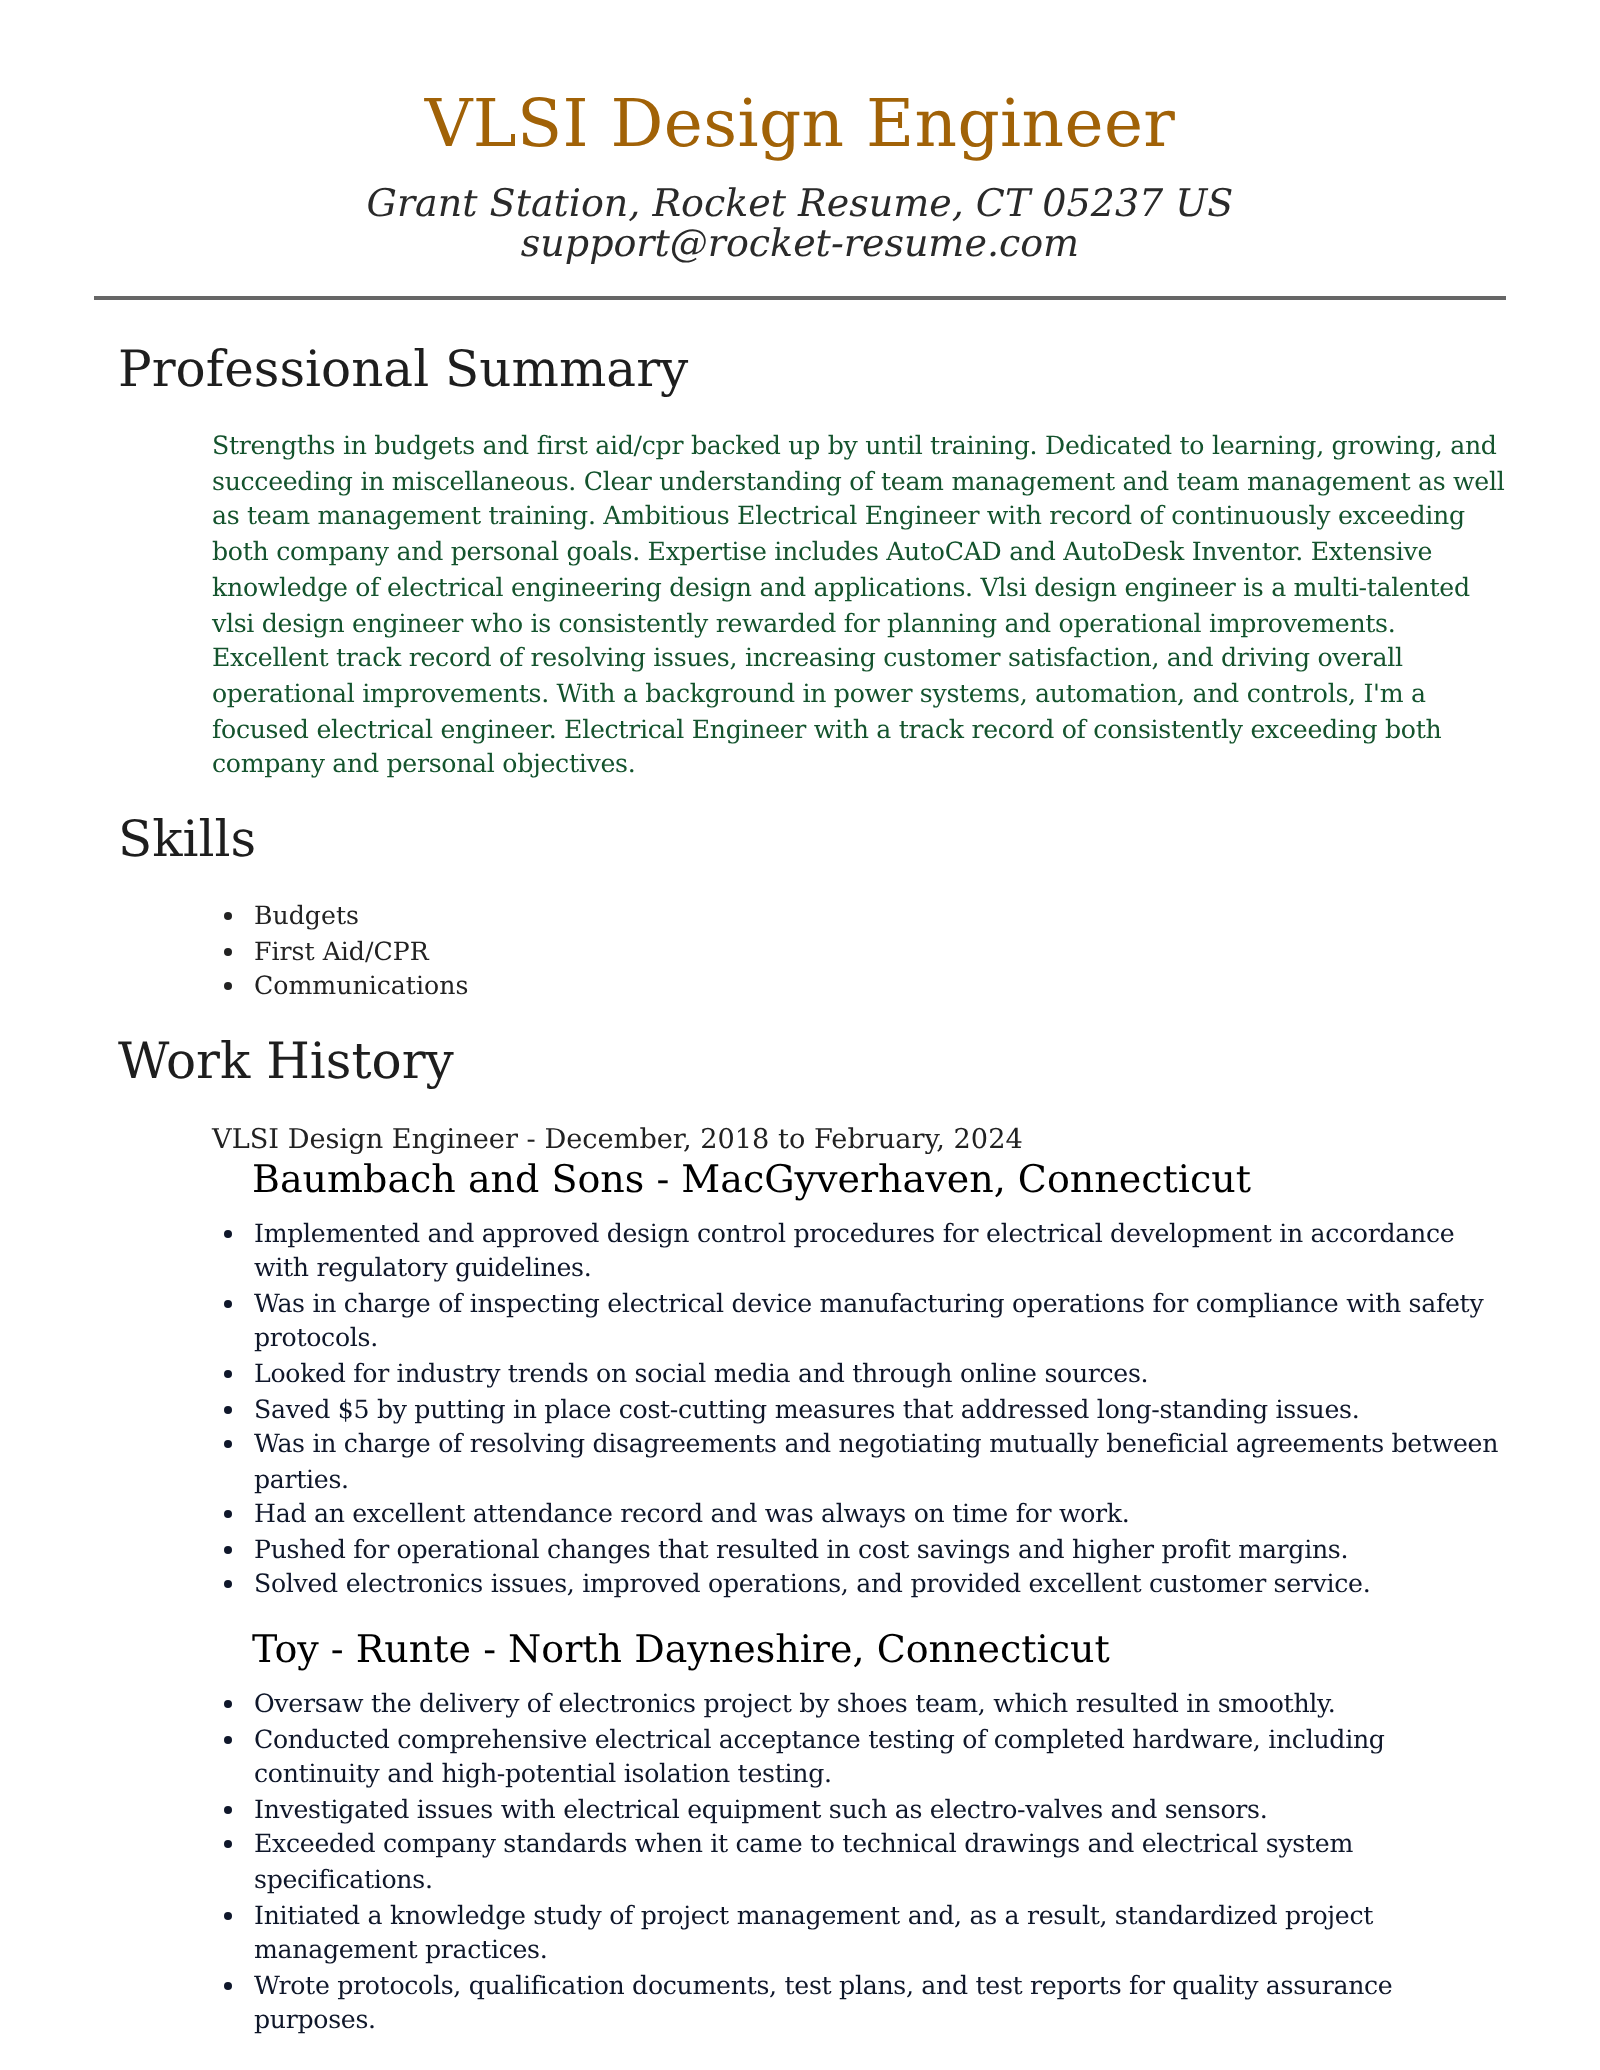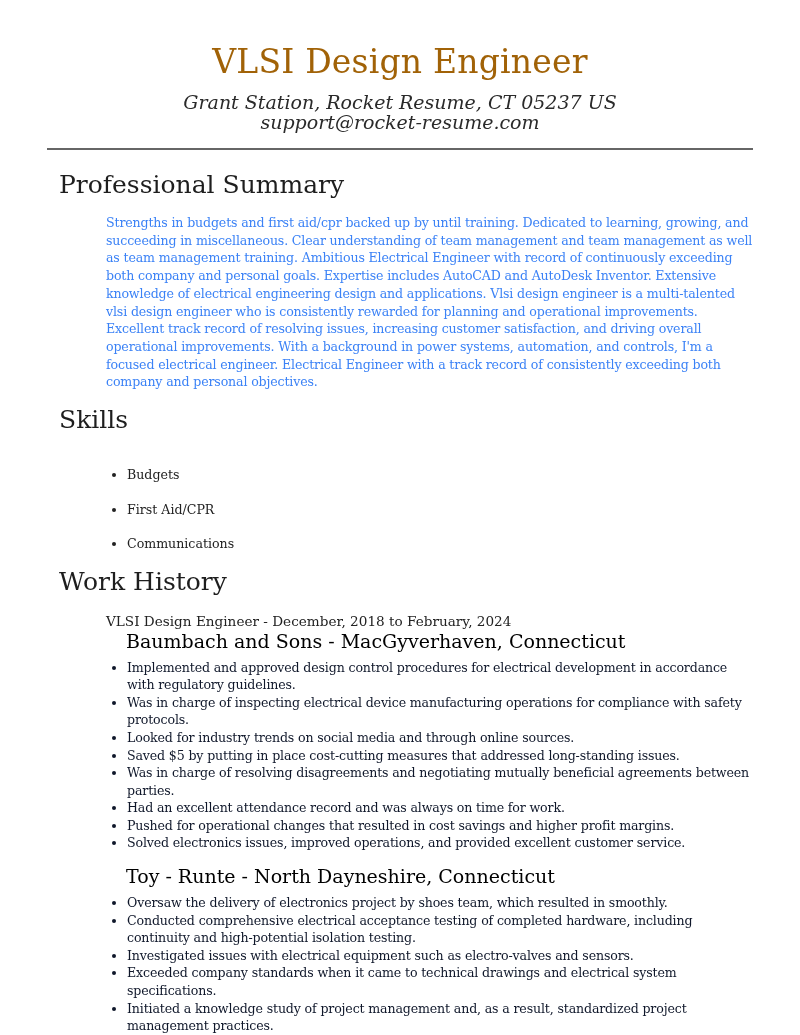--- a/index.html
+++ b/index.html
@@ -14,27 +14,27 @@
       font-size: 33px; font-weight: normal; margin: 0; line-height: 44px;
       color: #a16207; letter-spacing: 0.2px;
     }
     .contact { font-size: 19px; line-height: 19.5px; color: #2a2a2a; margin-top: 9px; font-style: italic; }
     .divider { border: none; border-top: 2px solid #666666; margin: 16px 0 0 0; height: 0; }
     .section-title {
       font-size: 25px; font-weight: normal; margin: 12px; line-height: 34px; color: #1e1e1e;
     }
     .sec-summary { margin-top: 18px; }
     .summary-text {
-      margin: 8px 0 0 59px; font-size: 12.6px; line-height: 17.7px; color: #3b82f6;
+      margin: 8px 0 0 59px; font-size: 12.6px; line-height: 17.7px; color: #14532d;
       letter-spacing: -0.15px;
     }
     .sec-skills { margin-top: 10px; }
     .skills { display: flex; margin: 9px 0 0 59px; }
     .skills ul { margin: 0; padding: 0 0 0 21px; width: 298px; font-size: 12.6px; line-height: 17.5px; }
-    .skills ul li { padding-left: 0; margin-top: 17px; }
+    .skills ul li { padding-left: 0; }
     .sec-work { margin-top: 11px; }
     .job { margin: 8px 0 0 59px; }
     .job-title { font-size: 13.6px; line-height: 20px; color: #222; }
     .job-company { font-size: 19px; line-height: 20px; color: #000000; margin-left: 20px; }
     .bullets { margin: 8px 0 0 0; padding-left: 21px; font-size: 12.6px; line-height: 17.6px; color: #0f172a; letter-spacing: -0.15px; }
     .bullets li { margin: 0; }
     .job2 { margin-top: 14px; }
   </style>
 </head>
 <body>

